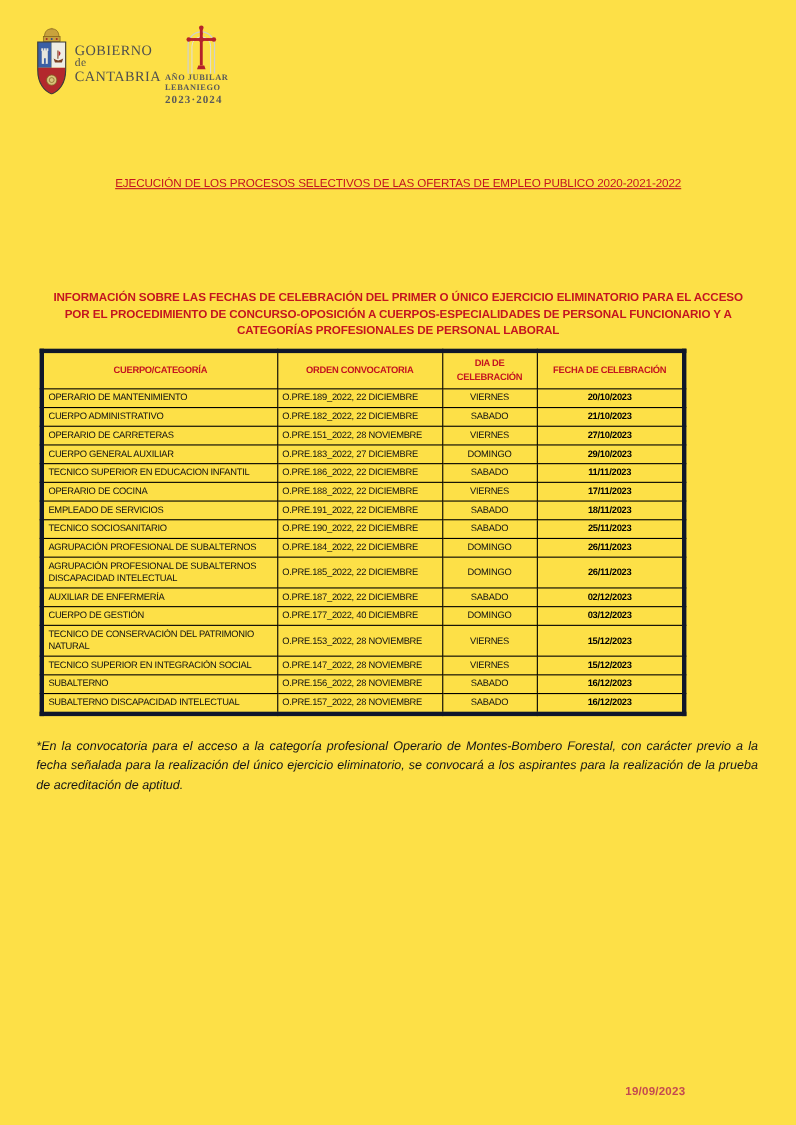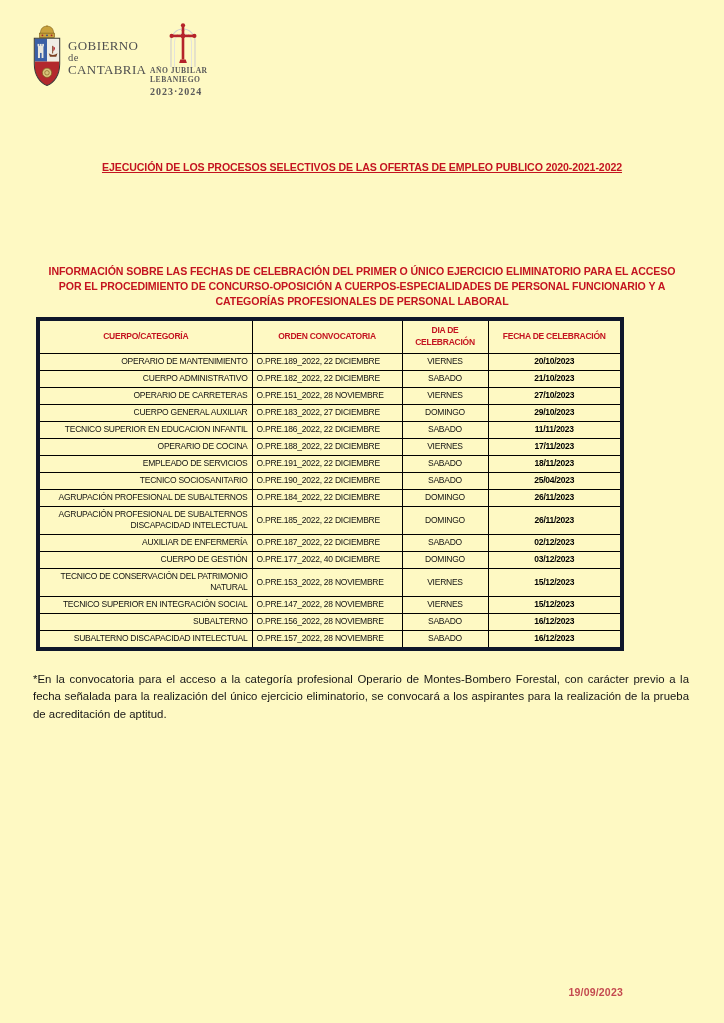--- a/index.html
+++ b/index.html
@@ -1,18 +1,18 @@
 <!DOCTYPE html>
 <html><head>
 <meta charset="utf-8">
 <style>
   * { margin:0; padding:0; box-sizing:border-box; }
   html,body { background:#ffffff; }
   .page {
-    position:relative; width:724px; height:1023px; background:#fef9c3;
+    position:relative; width:724px; height:1023px; background:#fde047;
     font-family:"Liberation Sans", sans-serif; color:#1a1a1a; overflow:hidden;
     margin:0 auto;
   }
 
   
   .logo-cantabria { position:absolute; left:33px; top:25px; display:flex; align-items:flex-start; }
   .logo-cantabria svg { display:block; }
   .logo-cantabria .gov-text {
     margin-left:7px; margin-top:14px;
     font-family:"Liberation Serif", serif; color:#4f4f4f; letter-spacing:.4px;
@@ -22,21 +22,21 @@
 
   .logo-jubilar { position:absolute; left:150px; top:21px; width:72px; text-align:left; }
   .logo-jubilar svg { display:block; margin-left:10px; }
   .jub-text { font-family:"Liberation Serif", serif; color:#5a5a5a; font-weight:bold; }
   .jub-line { font-size:7.6px; line-height:8.6px; letter-spacing:.5px; }
   .jub-years { font-size:10px; line-height:13px; letter-spacing:1px; margin-top:1px; }
 
   
   .doc-title {
     position:absolute; top:161px; left:0; width:100%; text-align:center;
-    color:#C41420; font-weight:bold; font-size:10.6px; letter-spacing:-0.1px;
+    color:#C41420; font-weight:normal; font-size:10.6px; letter-spacing:-0.1px;
     text-decoration:underline; white-space:nowrap;
   }
   .doc-subtitle {
     position:absolute; top:219px; left:42px; width:640px; text-align:center;
     color:#C41420; font-weight:bold; font-size:10.6px; line-height:15px; letter-spacing:-0.1px;margin-top:45px;
   }
 
   
   table.schedule {
     position:absolute; top:317px; left:36px; width:584px;
@@ -46,29 +46,29 @@
   table.schedule th, table.schedule td {
     border:1.5px solid #000;
     font-size:8.5px; letter-spacing:-0.25px; vertical-align:middle;
     overflow:hidden;
   }
   table.schedule th {
     color:#C41420; font-weight:bold; text-align:center;
     padding:4px 2px; height:34px; line-height:11.5px;
   }
   table.schedule td { padding:2.5px 4px; line-height:11px; color:#111; }
-  table.schedule td.c-cuerpo { text-align:right; }
+  table.schedule td.c-cuerpo { text-align:left; }
   table.schedule td.c-orden  { text-align:left; }
   table.schedule td.c-dia    { text-align:center; }
   table.schedule td.c-fecha  { text-align:center; font-weight:bold; color:#000; }
 
   
   .note {
     position:absolute; top:671px; left:33px; width:656px;
-    font-size:11.4px; line-height:17.3px;
+    font-style:italic; font-size:11.4px; line-height:17.3px;
     text-align:justify; color:#151515;
   }
   .footer-date {
     position:absolute; top:986px; right:101px;
     color:#C44A50; font-size:10.5px; font-weight:bold; letter-spacing:.2px;margin-left:48px;
   }
 </style>
 </head>
 <body>
 
@@ -201,21 +201,21 @@
         <tr>
           <td class="c-cuerpo">EMPLEADO DE SERVICIOS</td>
           <td class="c-orden">O.PRE.191_2022, 22 DICIEMBRE</td>
           <td class="c-dia">SABADO</td>
           <td class="c-fecha">18/11/2023</td>
         </tr>
         <tr>
           <td class="c-cuerpo">TECNICO SOCIOSANITARIO</td>
           <td class="c-orden">O.PRE.190_2022, 22 DICIEMBRE</td>
           <td class="c-dia">SABADO</td>
-          <td class="c-fecha">25/04/2023</td>
+          <td class="c-fecha">25/11/2023</td>
         </tr>
         <tr>
           <td class="c-cuerpo">AGRUPACIÓN PROFESIONAL DE SUBALTERNOS</td>
           <td class="c-orden">O.PRE.184_2022, 22 DICIEMBRE</td>
           <td class="c-dia">DOMINGO</td>
           <td class="c-fecha">26/11/2023</td>
         </tr>
         <tr>
           <td class="c-cuerpo">AGRUPACIÓN PROFESIONAL DE SUBALTERNOS DISCAPACIDAD INTELECTUAL</td>
           <td class="c-orden">O.PRE.185_2022, 22 DICIEMBRE</td>

